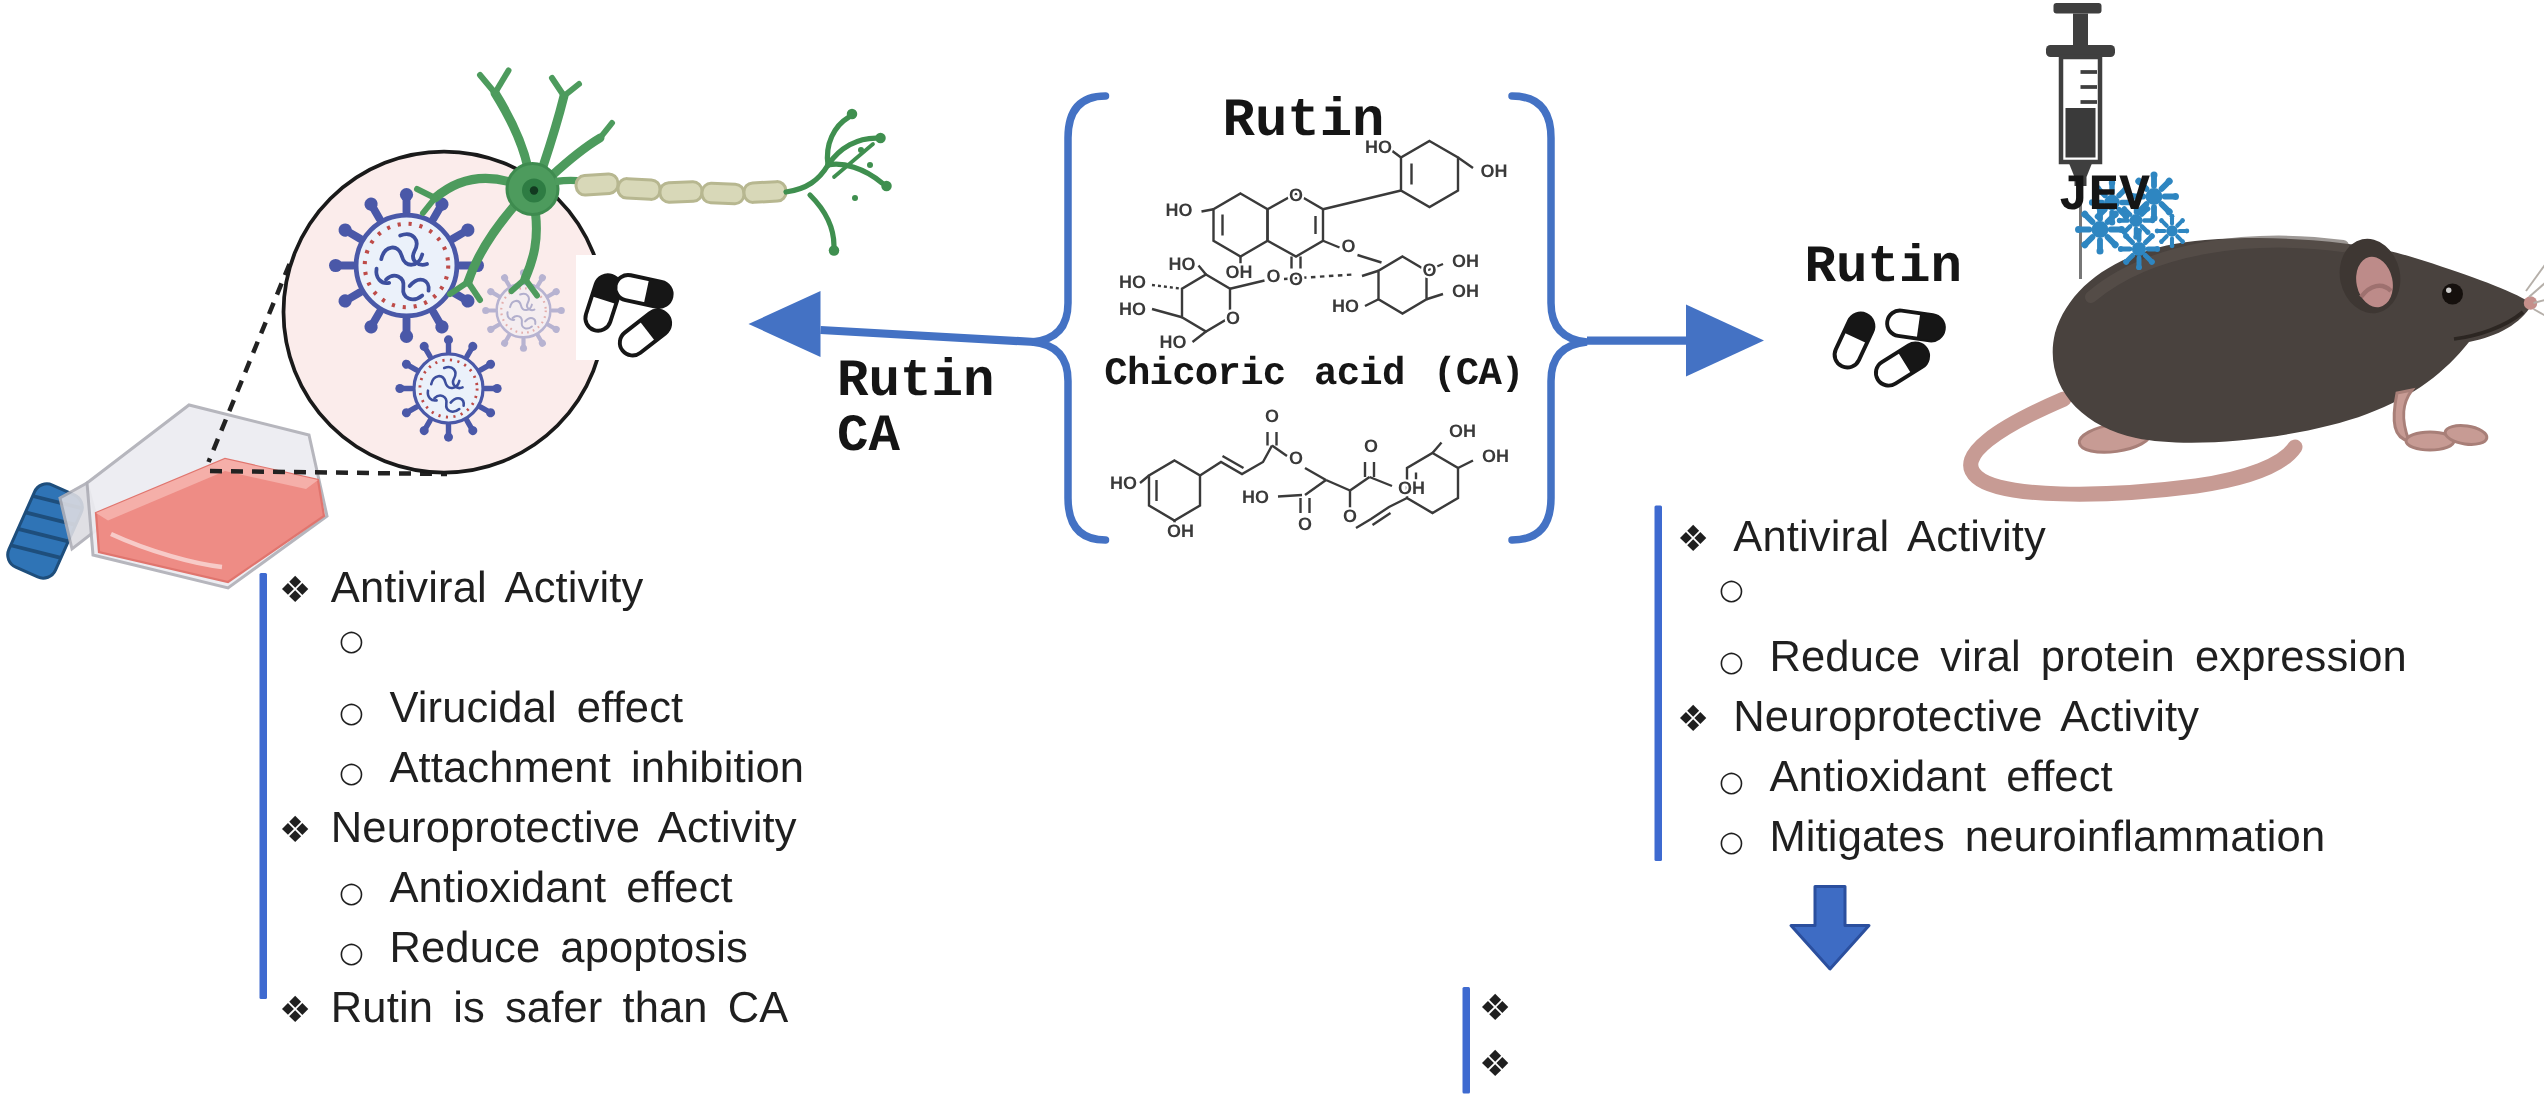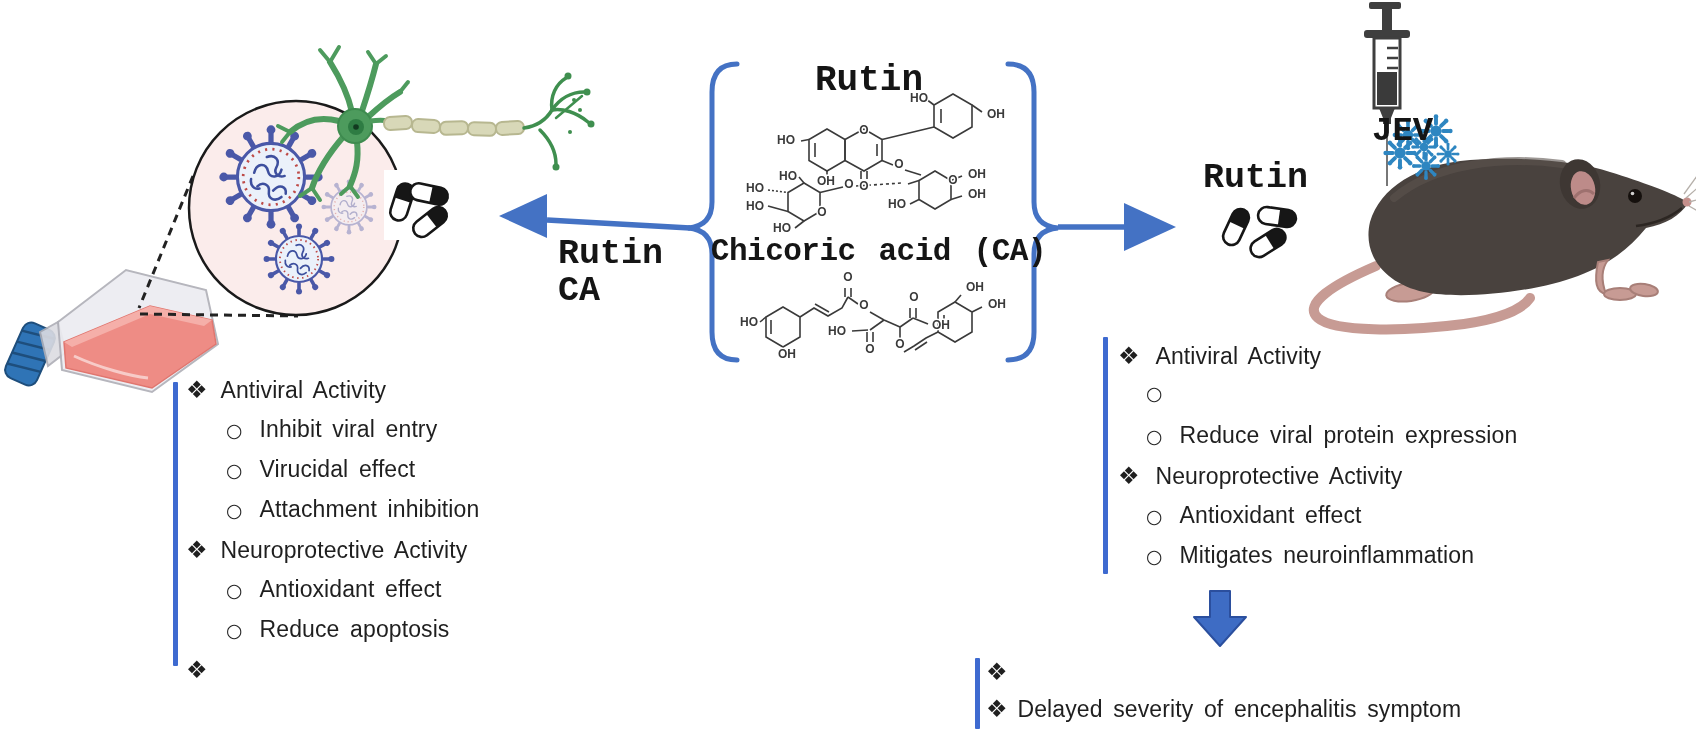--- a/index.html
+++ b/index.html
@@ -3,21 +3,21 @@
 <meta charset="utf-8">
 <style>
   html,body{margin:0;padding:0;background:#fff;}
   #canvas{position:relative;width:1696px;height:737px;background:#fff;overflow:hidden;
           font-family:"Liberation Sans",sans-serif;color:#1F1F1F;}
   #art{position:absolute;left:0;top:0;z-index:1;}
   .ov{position:absolute;z-index:2;font-family:Liberation Mono, monospace;}
   .ttl{font-weight:bold;color:#151515;}
   .list{position:absolute;z-index:2;}
   .row{display:flex;align-items:baseline;height:40px;white-space:nowrap;}
-  .row .t{font-size:23px;word-spacing:0.18em;letter-spacing:0.1px;}
+  .row .t{font-size:29px;word-spacing:0.18em;letter-spacing:0.1px;}
   .b1{font-family:"DejaVu Sans",sans-serif;font-size:24px;margin-right:13px;}
   .b2{font-family:"DejaVu Sans",sans-serif;font-size:19px;margin-right:17px;}
   .l2{padding-left:40px;}
   #right-list .l2{padding-left:28px;}
   #right-list .b1{margin-right:16px;}
   #outcome-list .row{height:37px;}
   .atom{font-size:12px;font-weight:bold;fill:#3a3a3a;paint-order:stroke;stroke:#ffffff;stroke-width:3px;}
 </style>
 </head>
 <body>
@@ -316,39 +316,38 @@
 
   <rect x="173" y="382" width="5" height="284" rx="1" fill="#3E6AD0"></rect>
   <rect x="1103" y="337" width="5" height="237" rx="1" fill="#3E6AD0"></rect>
   <rect x="975" y="658" width="5" height="71" rx="1" fill="#3E6AD0"></rect>
 
   <polygon points="1210,591 1230,591 1230,617 1246,617 1220,646 1194,617 1210,617" fill="#3E6CC4" stroke="#2B4F9E" stroke-width="2" stroke-linejoin="round"></polygon>
 </svg>
 
 <div class="ov ttl" style="left:769px;top:60px;width:200px;text-align:center;font-size:36px;">Rutin</div>
 
-<div class="ov ttl" style="left:706px;top:234px;width:340px;text-align:right;font-size:31px;letter-spacing:-0.5px;word-spacing:0.15em;">Chicoric acid (CA)</div>
+<div class="ov ttl" style="left:706px;top:234px;width:340px;text-align:center;font-size:26px;letter-spacing:-0.5px;word-spacing:0.15em;">Chicoric acid (CA)</div>
 
 <div class="ov" style="left:558px;top:236px;font-size:35px;font-weight:bold;line-height:37px;color:#151515;">
   <div>Rutin</div>
   <div>CA</div>
 </div>
 
 <div class="ov ttl" style="left:1203px;top:158px;font-size:35px;">Rutin</div>
 
 <div class="ov ttl" style="left:1372px;top:112px;font-size:34px;">JEV</div>
 
 <div class="list" id="left-list" style="left:186px;top:376px;">
   <div class="row l1">
     <span class="b1">❖</span>
     <span class="t">Antiviral Activity</span>
   </div>
   <div class="row l2">
     <span class="b2">○</span>
-    <span class="t">Inhibit viral entry</span>
   </div>
   <div class="row l2">
     <span class="b2">○</span>
     <span class="t">Virucidal effect</span>
   </div>
   <div class="row l2">
     <span class="b2">○</span>
     <span class="t">Attachment inhibition</span>
   </div>
   <div class="row l1">
@@ -358,20 +357,21 @@
   <div class="row l2">
     <span class="b2">○</span>
     <span class="t">Antioxidant effect</span>
   </div>
   <div class="row l2">
     <span class="b2">○</span>
     <span class="t">Reduce apoptosis</span>
   </div>
   <div class="row l1">
     <span class="b1">❖</span>
+    <span class="t">Rutin is safer than CA</span>
   </div>
 </div>
 
 <div class="list" id="right-list" style="left:1118px;top:342px;">
   <div class="row l1">
     <span class="b1">❖</span>
     <span class="t">Antiviral Activity</span>
   </div>
   <div class="row l2">
     <span class="b2">○</span>
@@ -393,17 +393,16 @@
     <span class="t">Mitigates neuroinflammation</span>
   </div>
 </div>
 
 <div class="list" id="outcome-list" style="left:986px;top:658px;">
   <div class="row l1">
     <span class="b1" style="margin-right:10px;">❖</span>
   </div>
   <div class="row l1">
     <span class="b1" style="margin-right:10px;">❖</span>
-    <span class="t">Delayed severity of encephalitis symptom</span>
   </div>
 </div>
 
 </div>
 
 </body></html>

